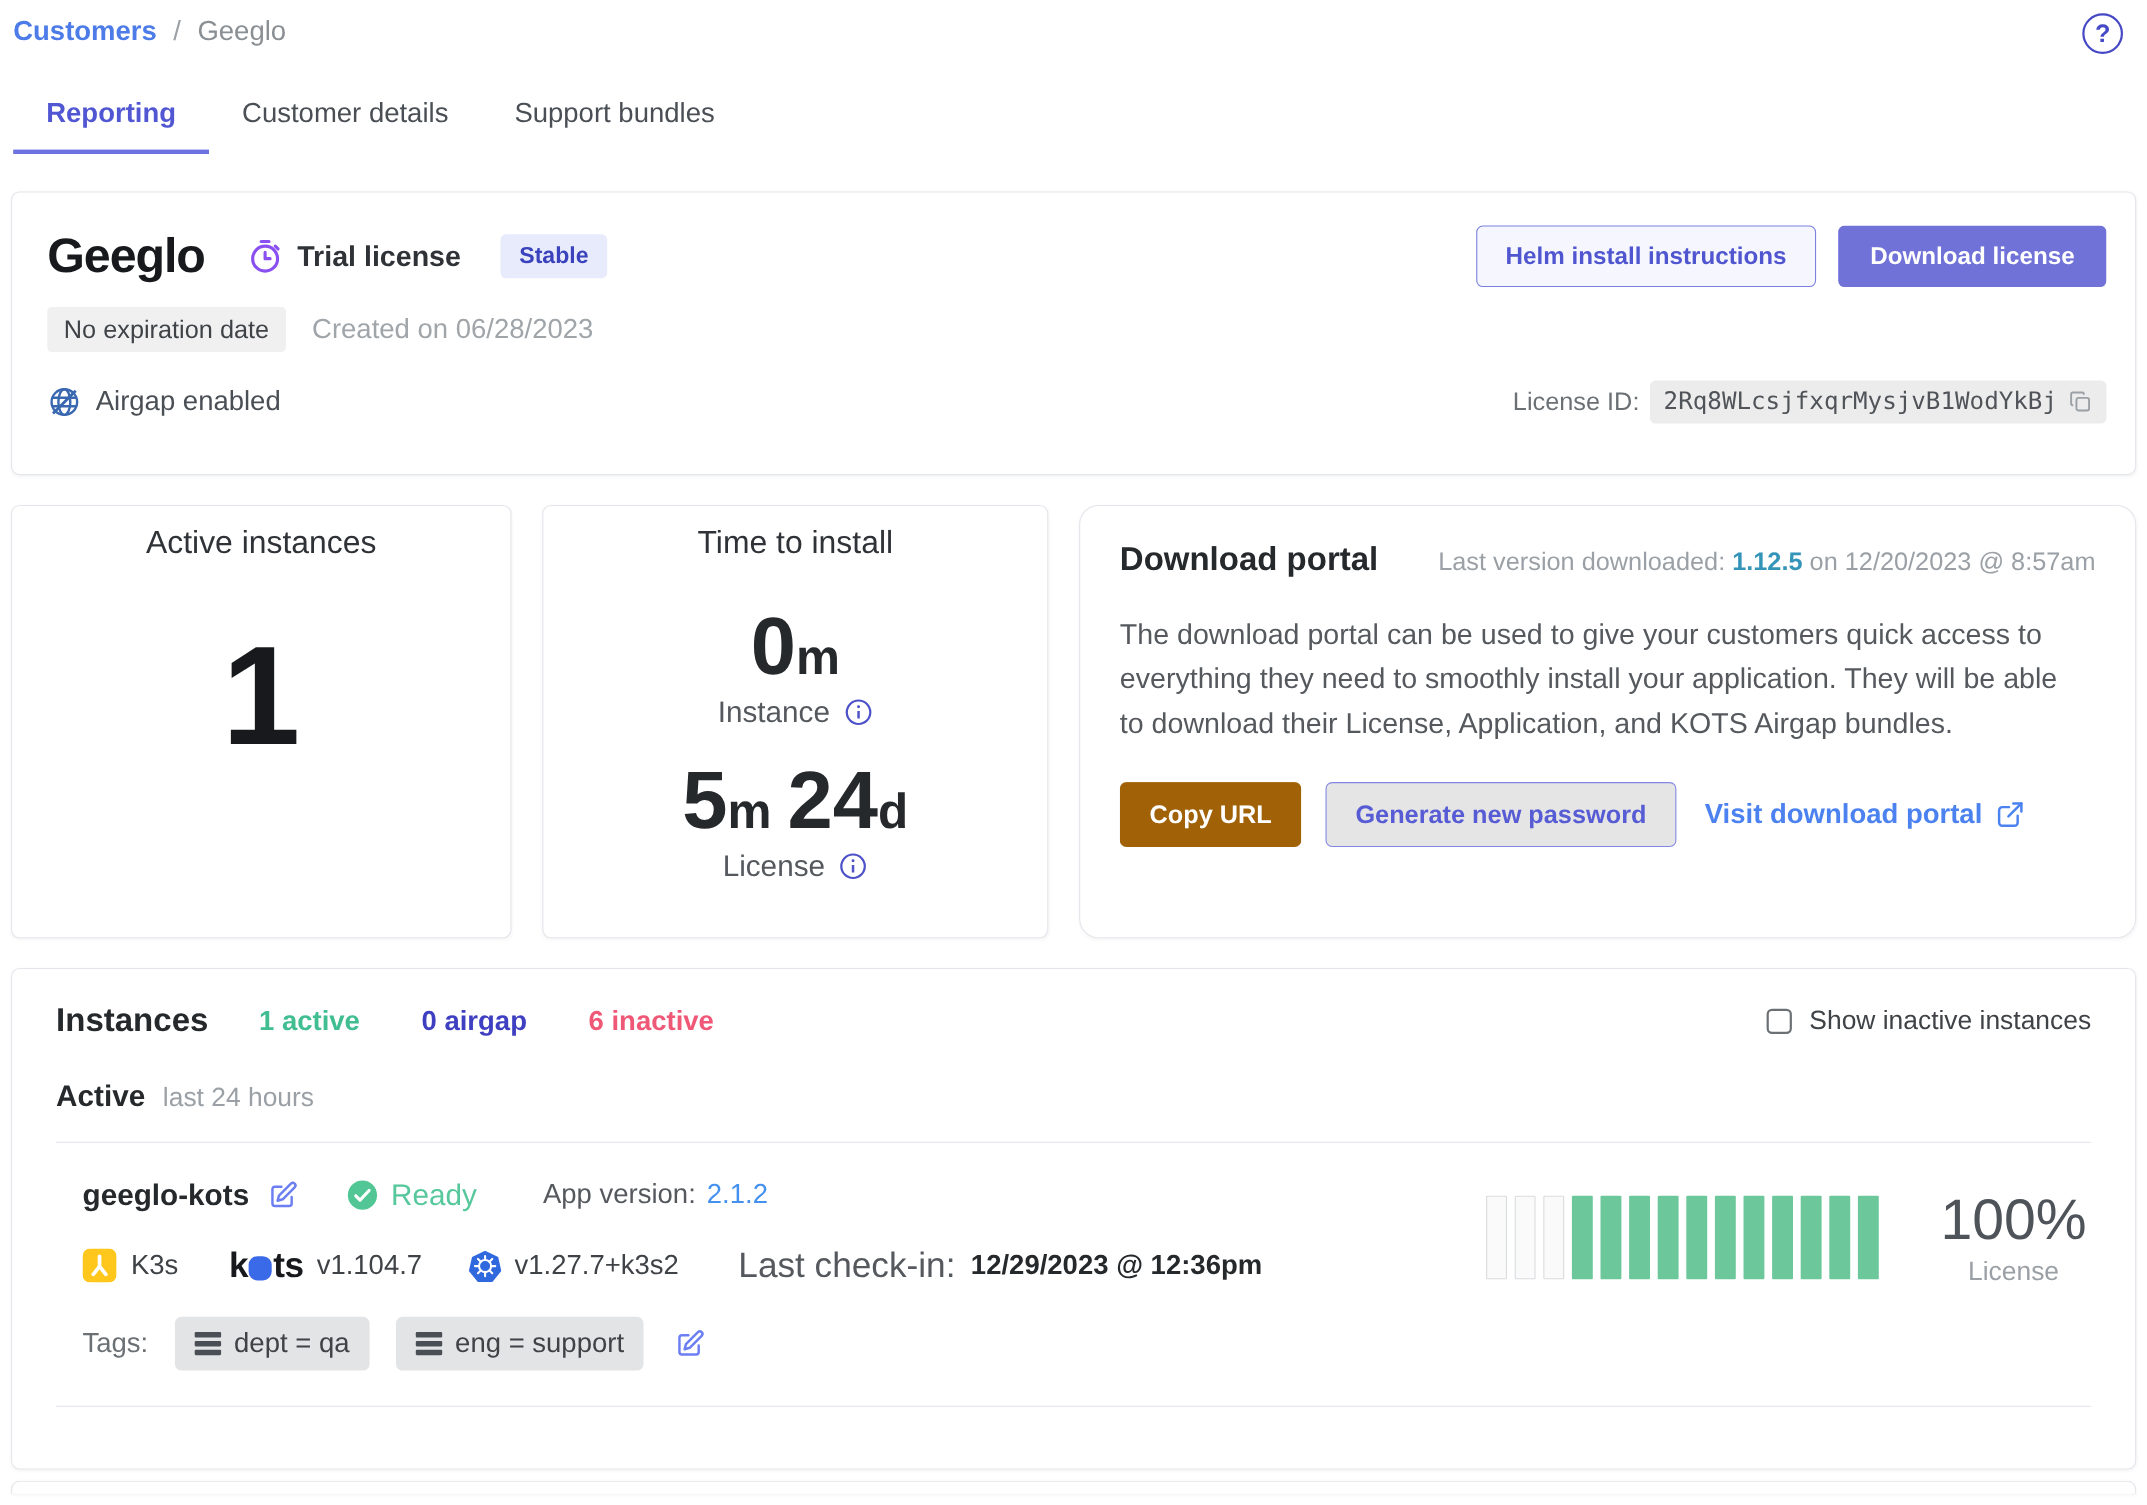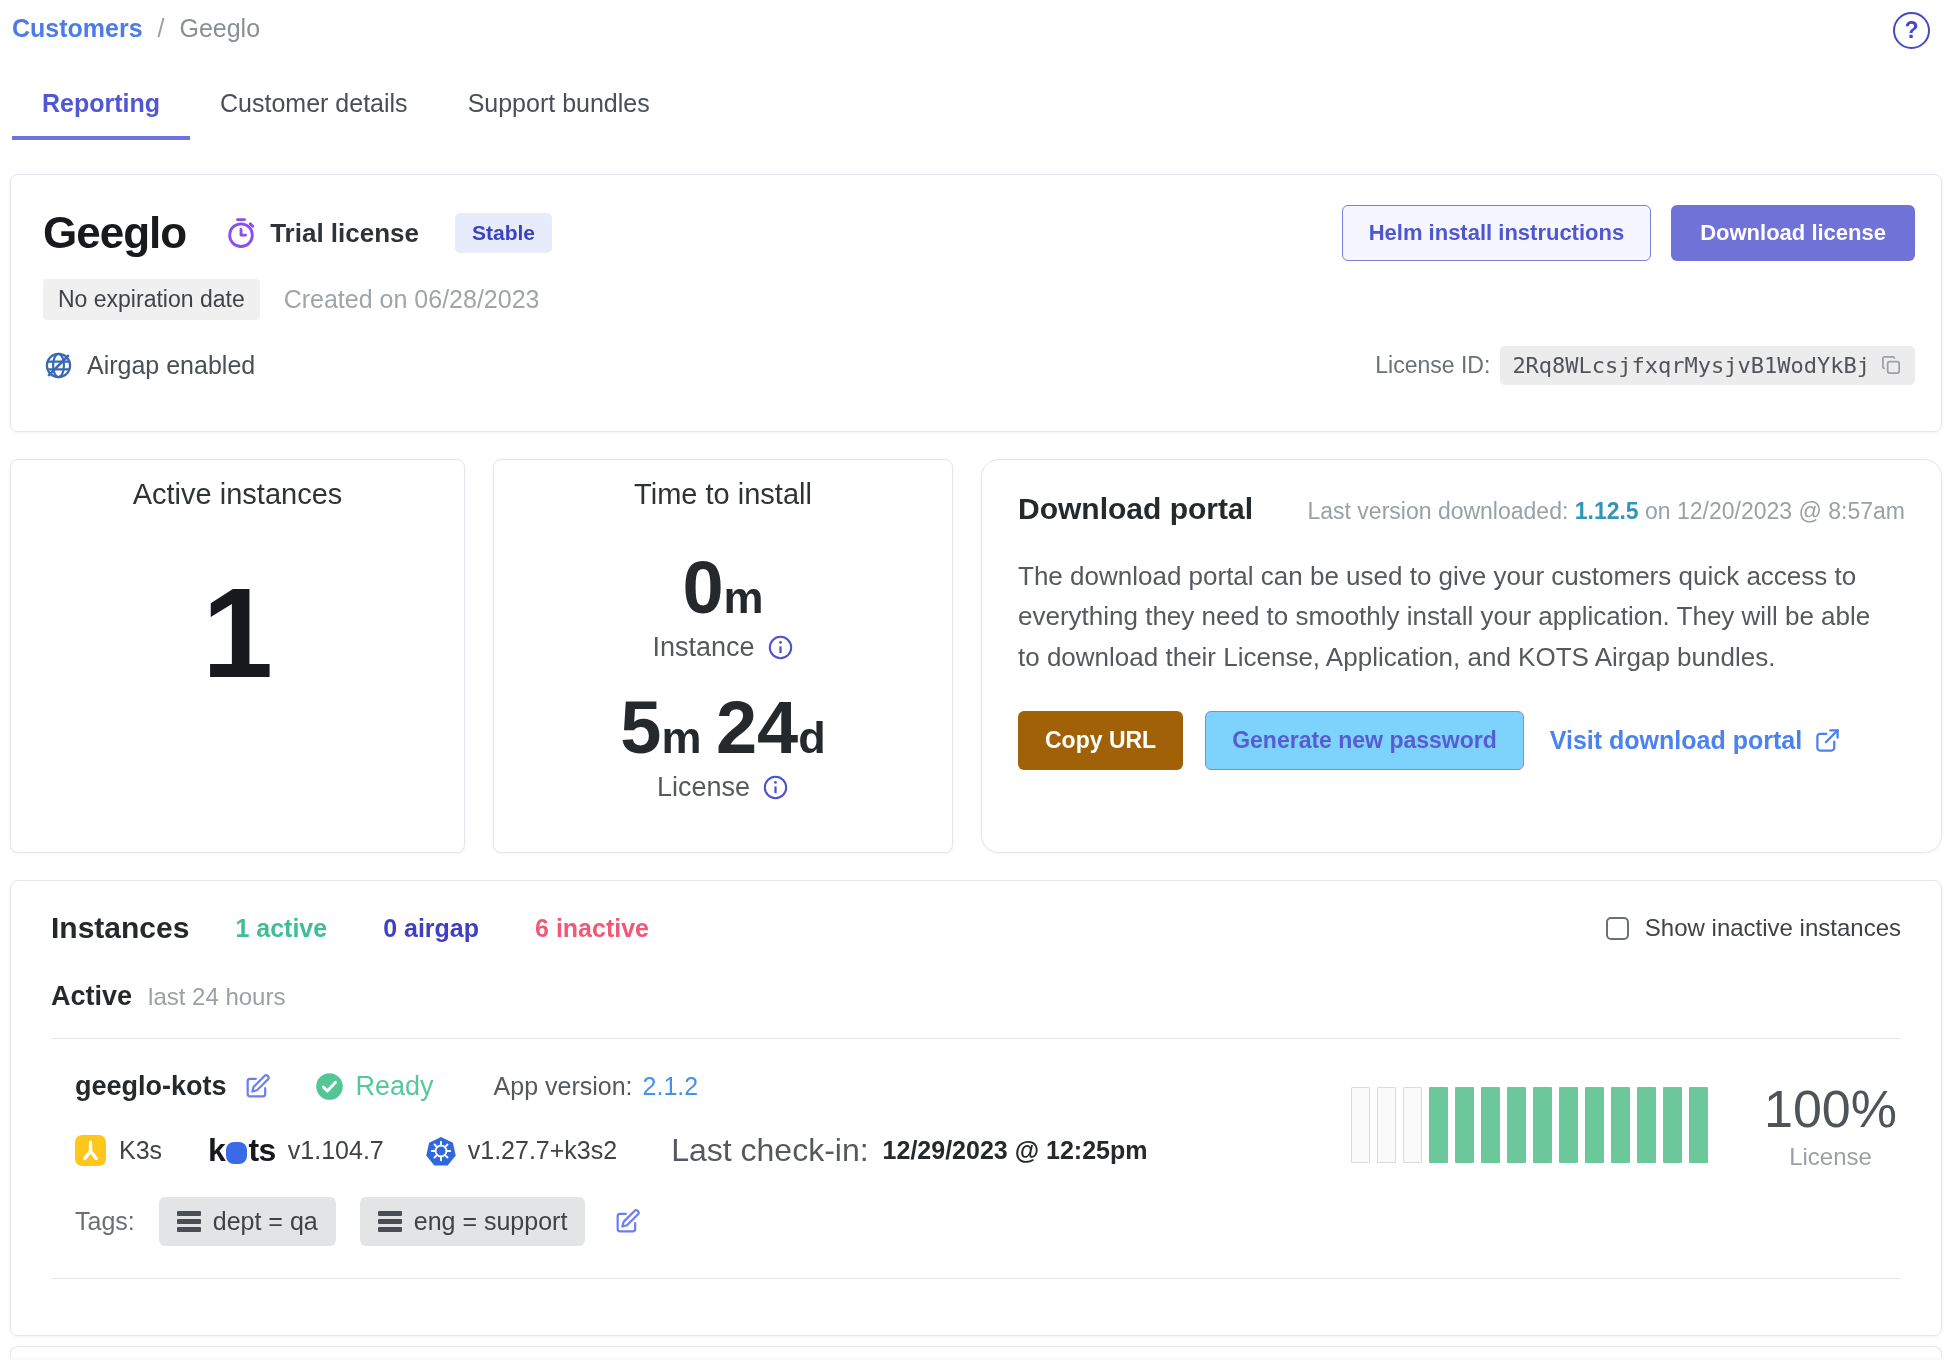--- a/index.html
+++ b/index.html
@@ -55,21 +55,21 @@
   .tti-group2 { margin-top:22px; }
 
   .portal-card { flex:1; padding:32px 36px;border-radius:18px; }
   .portal-head { display:flex; align-items:baseline; }
   .portal-title { font-size:30px; font-weight:700; color:#26292c; }
   .last-version { margin-left:auto; font-size:23px; color:#9aa0a5; }
   .last-version a { color:#3595b8; font-weight:600; text-decoration:none; cursor:pointer; }
   .portal-body { margin-top:30px; font-size:26px; line-height:1.55; color:#55595e; max-width:880px; }
   .portal-actions { margin-top:34px; display:flex; align-items:center; }
   .btn-copyurl { background:#a16207; color:#fff; padding:15px 26px; font-size:23px;text-align:right; }
-  .btn-genpass { background:#7dd3fc; border:1.5px solid #8387e2; color:#575cd4; padding:15px 26px; font-size:23px; margin-left:22px; }
+  .btn-genpass { background:#e5e5e5; border:1.5px solid #8387e2; color:#575cd4; padding:15px 26px; font-size:23px; margin-left:22px; }
   .visit-link { display:flex; align-items:center; gap:12px; margin-left:26px; color:#4b82f0; font-size:25px; font-weight:600; cursor:pointer; }
 
   
   .instances-card { margin-top:27px; padding:30px 40px 0 40px; height:456px; position:relative; }
   .inst-head { display:flex; align-items:center; }
   .inst-title { font-size:30px; font-weight:700; color:#26292c; }
   .count-active { color:#41bd92; font-size:25px; font-weight:600; margin-left:46px; cursor:pointer; }
   .count-airgap { color:#3f3fc2; font-size:25px; font-weight:600; margin-left:56px; cursor:pointer; }
   .count-inactive { color:#ef5876; font-size:25px; font-weight:600; margin-left:56px; cursor:pointer; }
   .show-inactive { margin-left:auto; display:flex; align-items:center; gap:16px; cursor:pointer; }
@@ -309,21 +309,21 @@
                 <path d="M16.4 12 H19.4"></path>
               <path d="M8.9 8.9 L6.8 6.8"></path>
                 <path d="M15.1 8.9 L17.2 6.8"></path>
                 <path d="M8.9 15.1 L6.8 17.2"></path>
                 <path d="M15.1 15.1 L17.2 17.2"></path>
             </g>
           </svg>
         </span>
         <span class="ver-text">v1.27.7+k3s2</span>
         <span class="checkin-label">Last check-in:</span>
-        <span class="checkin-value">12/29/2023 @ 12:25pm</span>
+        <span class="checkin-value">12/29/2023 @ 12:36pm</span>
       </div>
 
       <div class="ir-line ir-line3">
         <span class="tags-label">Tags:</span>
         <span class="tag-pill">
           <span class="tag-bars">
               <i></i>
               <i></i>
               <i></i>
             </span>

